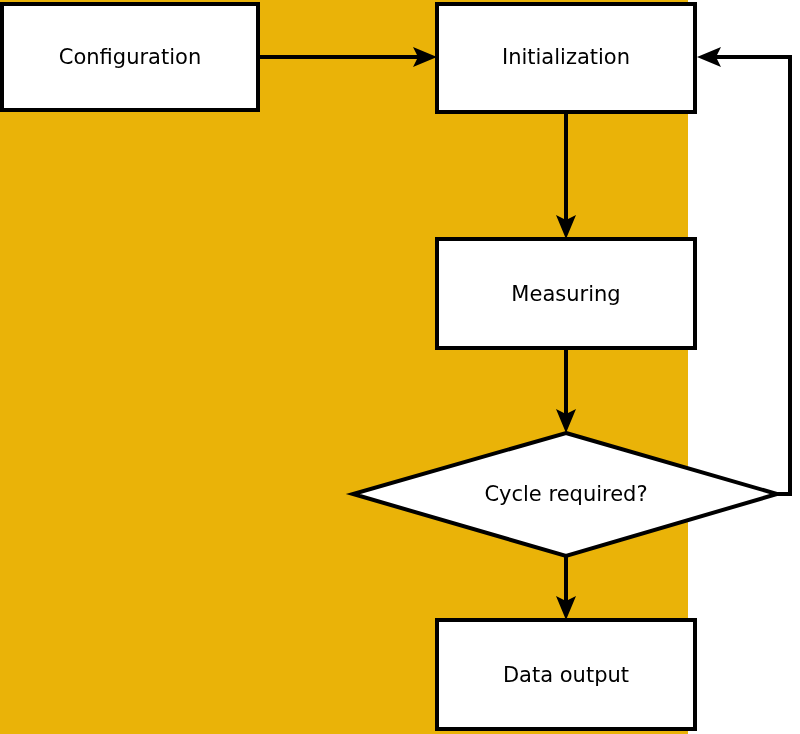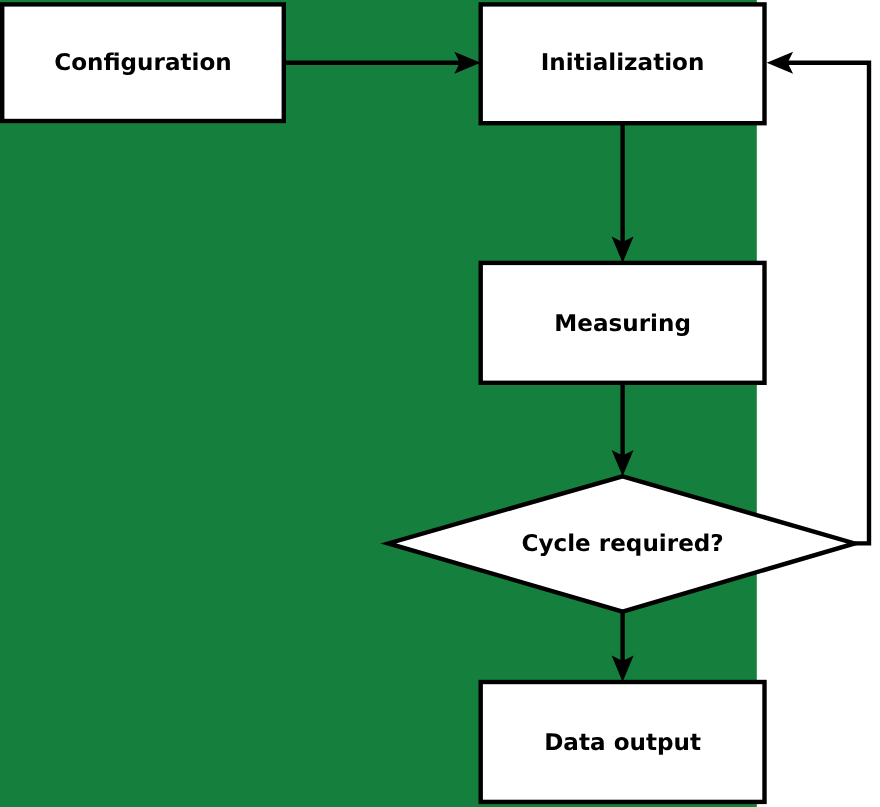--- a/index.html
+++ b/index.html
@@ -11,22 +11,21 @@
   body {
     width: 800px;
     height: 734px;
     overflow: hidden;
     font-family: "DejaVu Sans", sans-serif;
   }
   #diagram-root {
     position: relative;
     width: 688px;
     height: 734px;
-    background: #15803d;
-    font-weight: bold;
+    background: #eab308;
   }
   svg#flowchart {
     display: block;
     width: 800px;
     height: 734px;
   }
   .node-shape {
     fill: #ffffff;
     stroke: #000000;
     stroke-width: 4;

